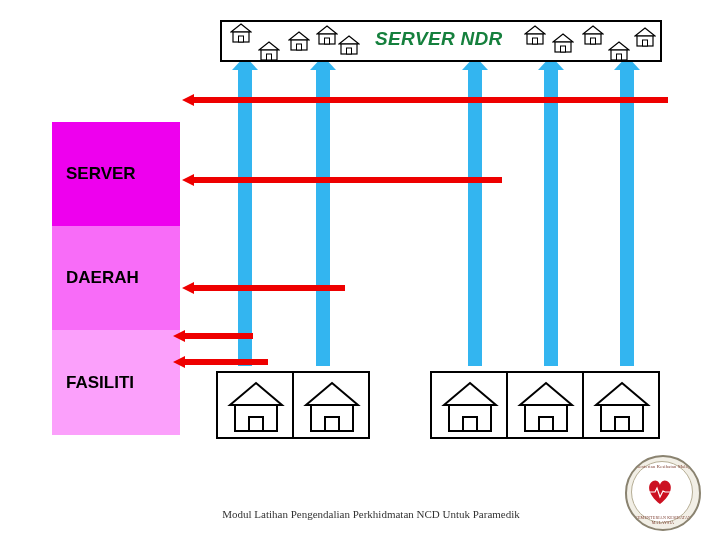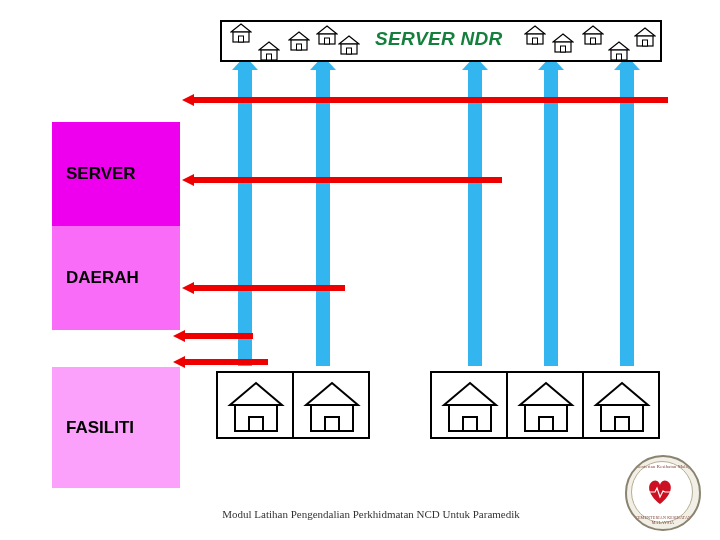--- a/index.html
+++ b/index.html
@@ -29,21 +29,21 @@
     display: flex;
     align-items: center;
     padding-left: 14px;
     font-size: 17px;
     font-weight: bold;
     color: #000000;
   }
   .lvl-kkm    { top: 18px;  height: 104px; background: #cc00cc; }
   .lvl-negeri { top: 122px; height: 104px; background: #ee00ee; }
   .lvl-daerah { top: 226px; height: 104px; background: #f86cf8; }
-  .lvl-fasiliti{ top: 330px; height: 121px; background: #fba0fb; margin-top: 37px; }
+  .lvl-fasiliti{ top: 330px; height: 105px; background: #fba0fb; }
 
   
   .blue-arrow {
     position: absolute;
     width: 26px;
   }
   .blue-arrow .shaft {
     position: absolute;
     left: 6px;
     top: 13px;

